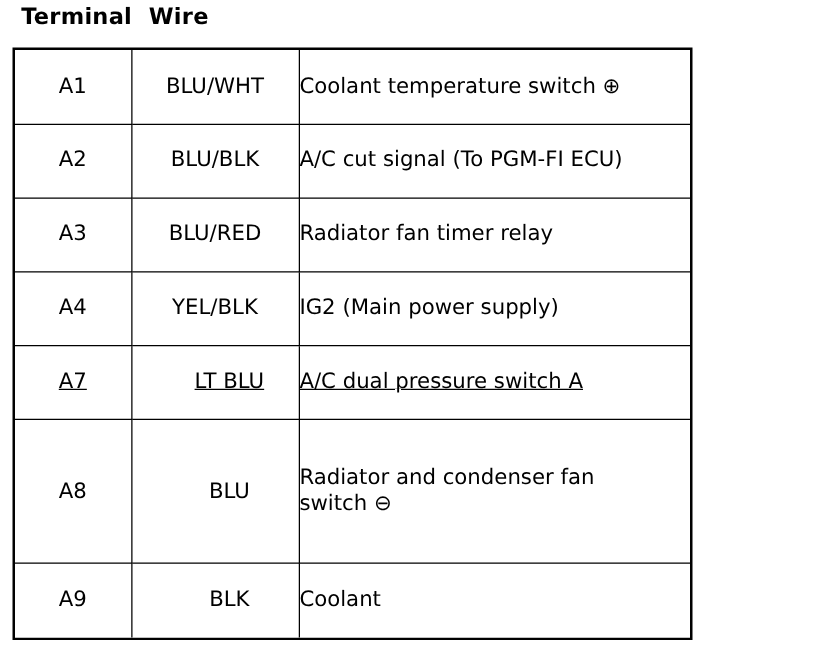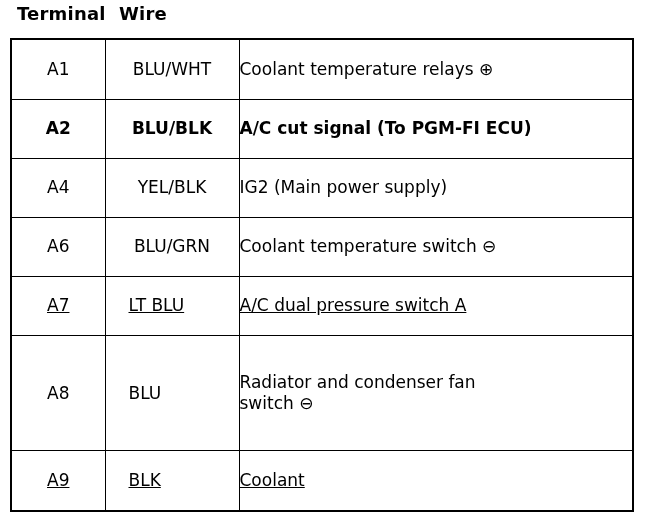--- a/index.html
+++ b/index.html
@@ -45,21 +45,21 @@
   }
   .hdr-terminal { left: 17px; }
   .hdr-wire     { left: 119px; }
   .hdr-dest     { left: 396px; }
 
   
   .tbl-wrap {
     position: absolute;
     left: 10px;
     top: 38px;
-    width: 624px;
+    width: 544px;
     height: 474px;
     border: 2px solid #000;
     box-sizing: border-box;
     background: #fff;
   }
   table.chart {
     border-collapse: collapse;
     width: 100%;
     height: 100%;
     table-layout: fixed;
@@ -88,21 +88,21 @@
     white-space: nowrap;
   }
   .cell-wire {
     text-align: center;
     font-size: 17px;
     white-space: nowrap;
     padding-left: 0;
     margin-top: 16px;
   }
   .cell-wire.lft {
-    text-align: left;
+    text-align: center;
     padding-left: 23px;
   }
   .cell-dest {
     text-align: left;
     padding-left: 11px;
     font-size: 17px;
     white-space: pre-line;
   }
   .dest-line { display: block; }
 </style>
@@ -120,48 +120,48 @@
     <table class="chart">
       <colgroup>
         <col class="c-term">
         <col class="c-wire">
         <col class="c-dest">
       </colgroup>
       <tbody id="table-body">
           <tr style="height: 40px;">
             <td class="cell-term">A1</td>
             <td class="cell-wire">BLU/WHT</td>
-            <td class="cell-dest"><span class="dest-line">Coolant temperature relays ⊕</span></td>
+            <td class="cell-dest"><span class="dest-line">Coolant temperature switch ⊕</span></td>
           </tr>
-          <tr style="height: 40px; font-weight: bold;">
+          <tr style="height: 40px;">
             <td class="cell-term">A2</td>
             <td class="cell-wire">BLU/BLK</td>
             <td class="cell-dest"><span class="dest-line">A/C cut signal (To PGM-FI ECU)</span></td>
+          </tr>
+          <tr style="height: 40px;">
+            <td class="cell-term">A3</td>
+            <td class="cell-wire">BLU/RED</td>
+            <td class="cell-dest"><span class="dest-line">Radiator fan timer relay</span></td>
           </tr>
           <tr style="height: 40px; padding-left: 25px;">
             <td class="cell-term">A4</td>
             <td class="cell-wire">YEL/BLK</td>
             <td class="cell-dest"><span class="dest-line">IG2 (Main power supply)</span></td>
-          </tr>
-          <tr style="height: 40px;">
-            <td class="cell-term">A6</td>
-            <td class="cell-wire">BLU/GRN</td>
-            <td class="cell-dest"><span class="dest-line">Coolant temperature switch ⊖</span></td>
           </tr>
           <tr style="height: 40px; text-decoration: underline;">
             <td class="cell-term">A7</td>
             <td class="cell-wire lft">LT BLU</td>
             <td class="cell-dest"><span class="dest-line">A/C dual pressure switch A</span></td>
           </tr>
           <tr style="height: 78px;">
             <td class="cell-term">A8</td>
             <td class="cell-wire lft">BLU</td>
             <td class="cell-dest"><span class="dest-line">Radiator and condenser fan</span><span class="dest-line">switch ⊖</span></td>
           </tr>
-          <tr style="height: 40px; text-decoration: underline;">
+          <tr style="height: 40px;">
             <td class="cell-term">A9</td>
             <td class="cell-wire lft">BLK</td>
             <td class="cell-dest"><span class="dest-line">Coolant</span></td>
           </tr>
         </tbody>
     </table>
   </div>
 
 </div>
 

